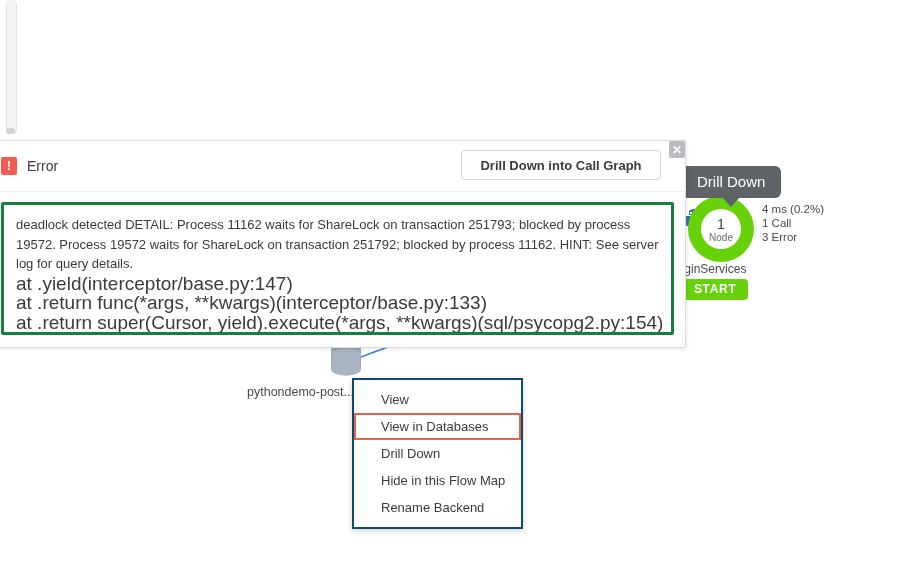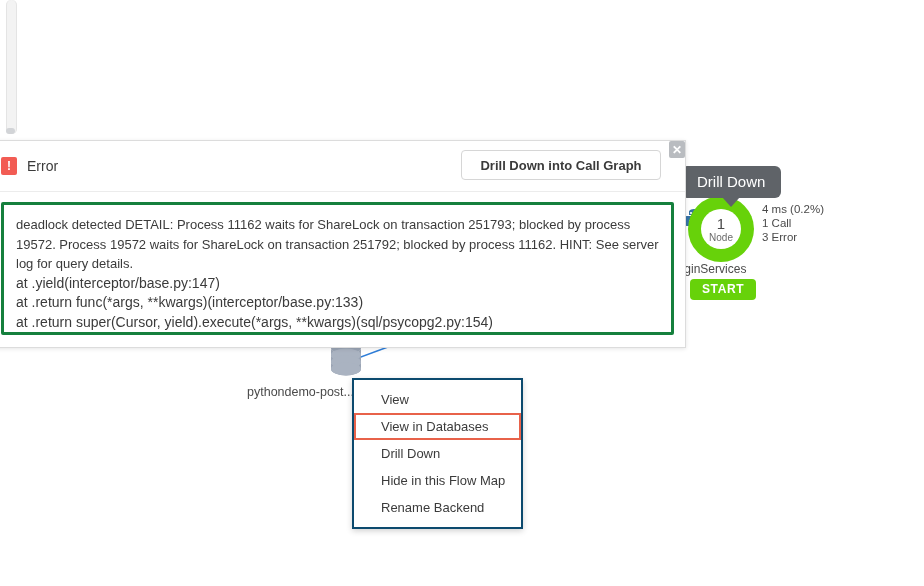--- a/index.html
+++ b/index.html
@@ -105,21 +105,21 @@
   #node-label {
     position: absolute;
     left: -1px;
     top: 74px;
     font-size: 12px;
     color: #4a4a4a;
     white-space: nowrap;
   }
   #start-badge {
     position: absolute;
-    left: 18px;
+    left: 10px;
     top: 91px;
     background: #67d20a;
     color: #ffffff;
     font-size: 12px;
     font-weight: bold;
     letter-spacing: 0.6px;
     padding: 3px 12px 4px 12px;
     border-radius: 4px;
   }
 
@@ -260,21 +260,21 @@
     overflow: hidden;
   }
   #error-message {
     font-size: 13px;
     line-height: 19.5px;
     color: #3b3b3b;
     margin: 0;
   }
   #error-stack {
     margin: 0;
-    font-size: 14px;
+    font-size: 19px;
     line-height: 19.5px;
     color: #3b3b3b;
     font-family: "Liberation Sans", sans-serif;
   }
   .stack-line { white-space: nowrap; }
 
   
   #context-menu {
     position: absolute;
     left: 352px;

